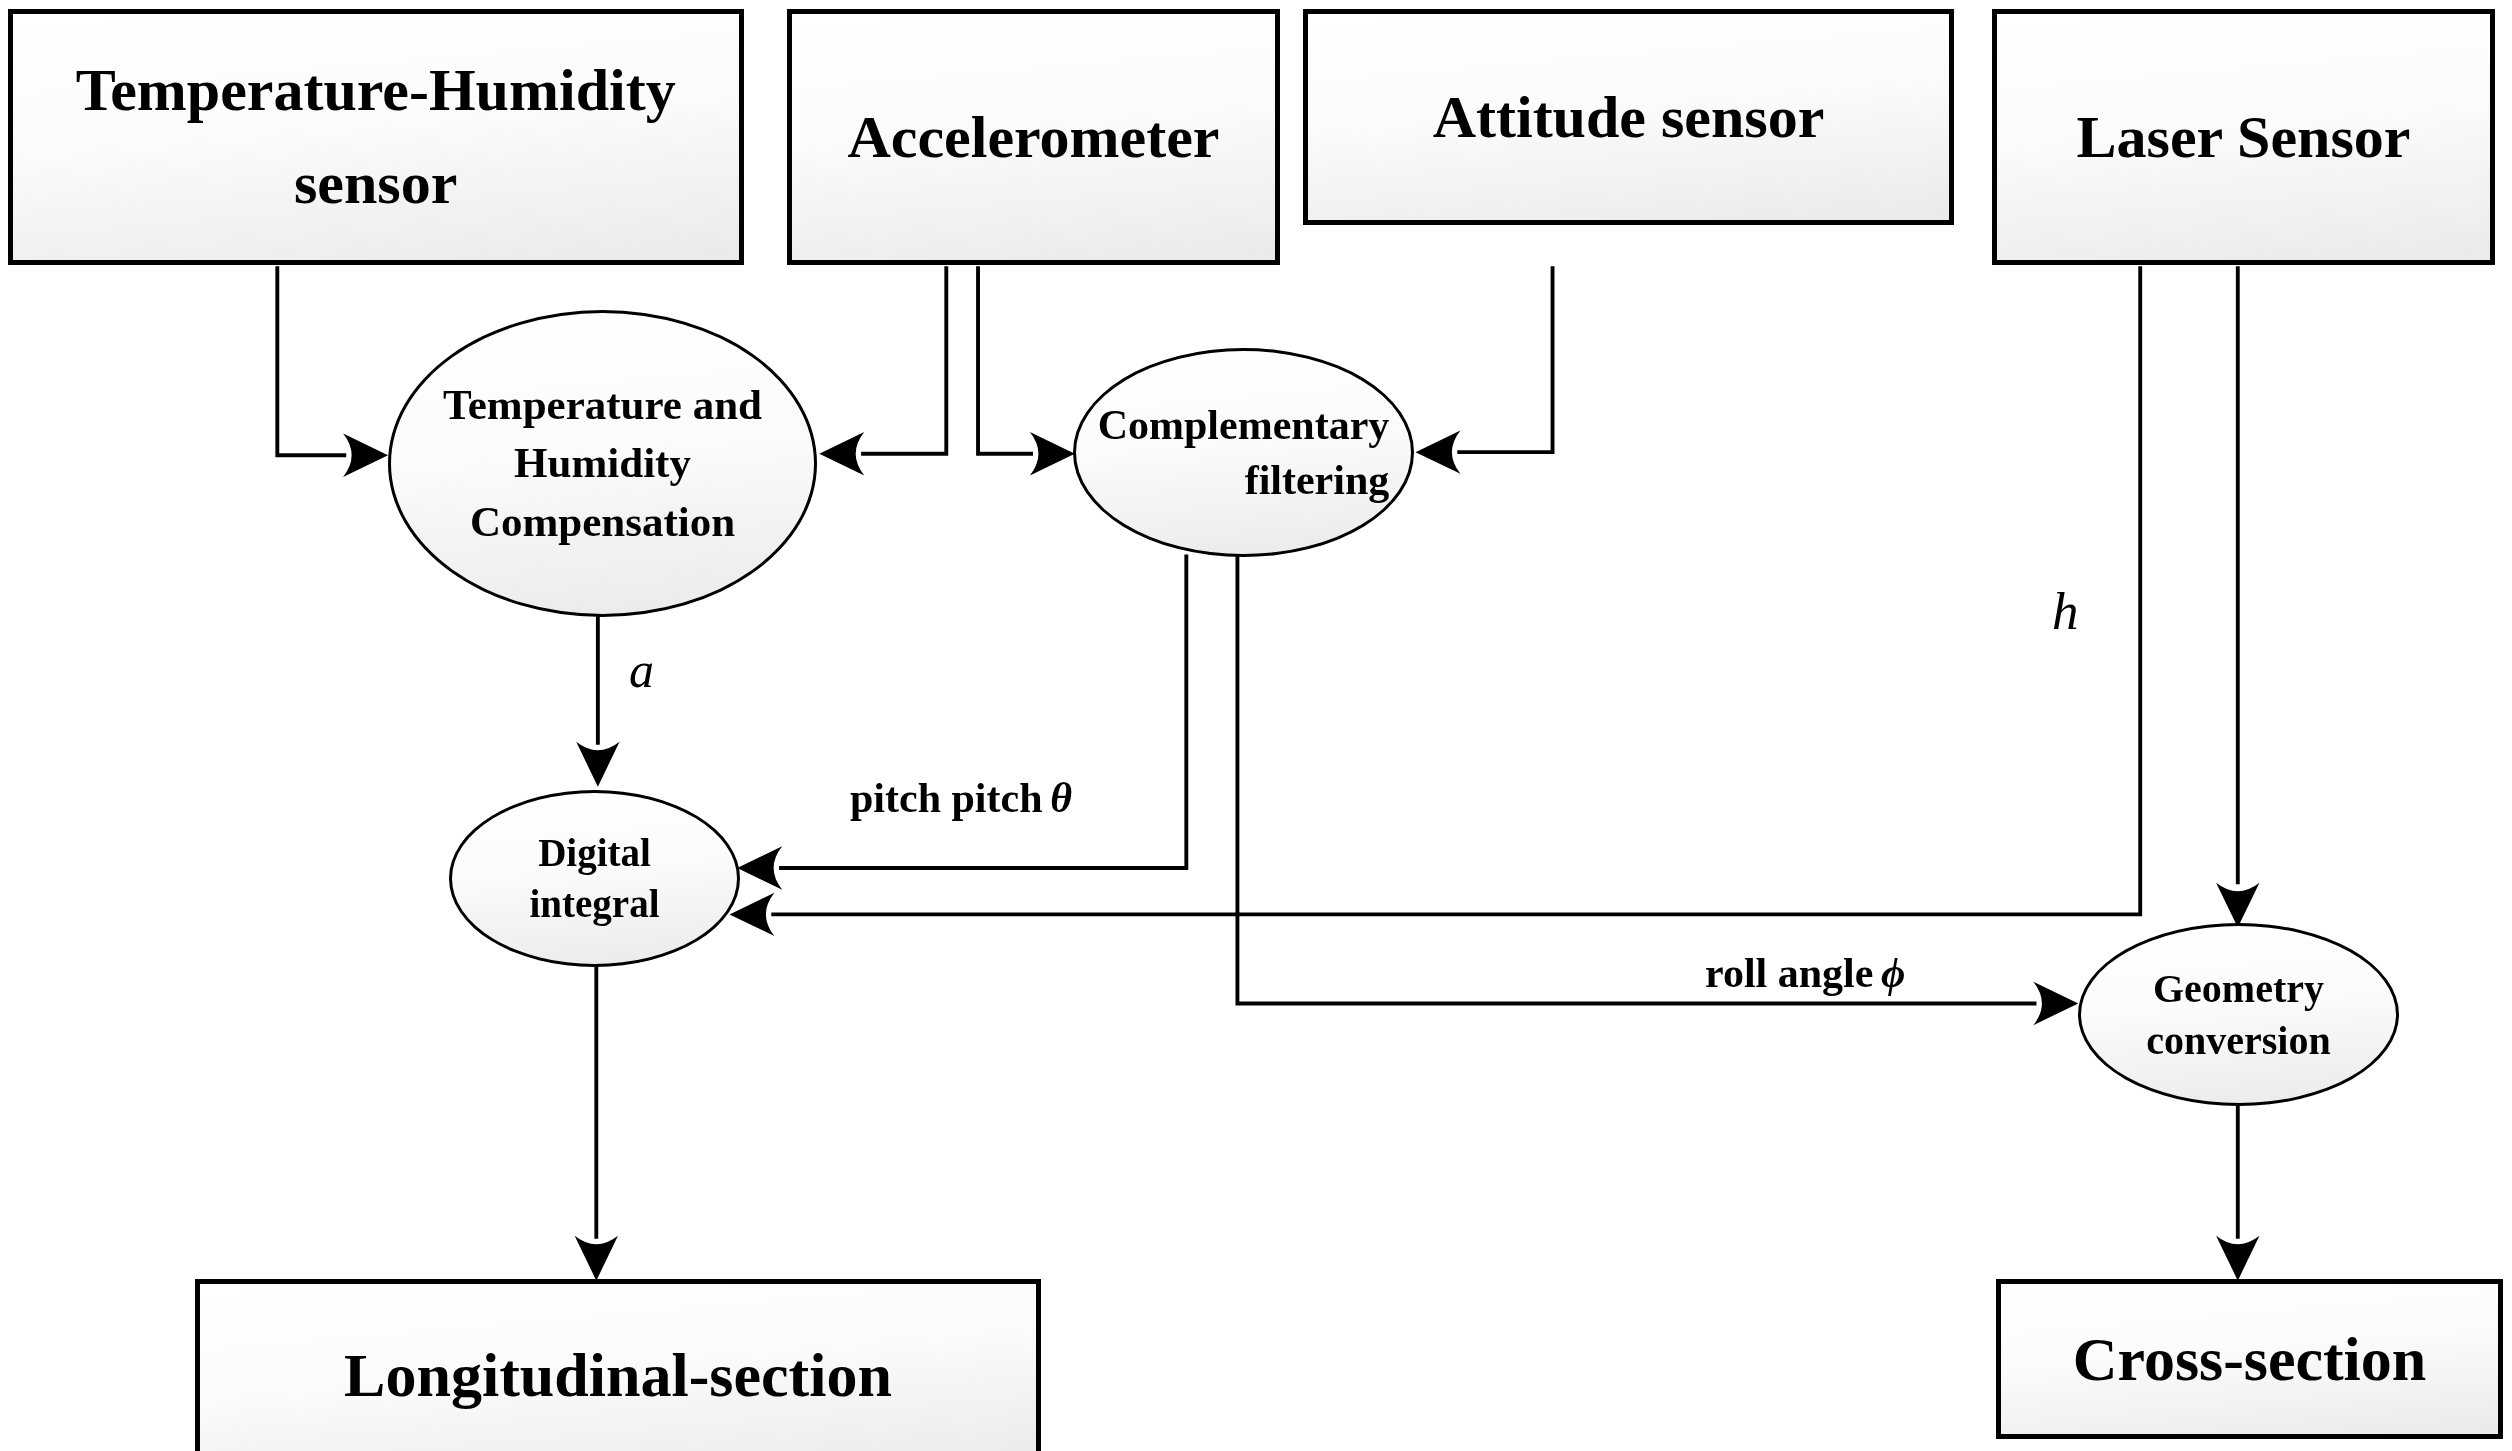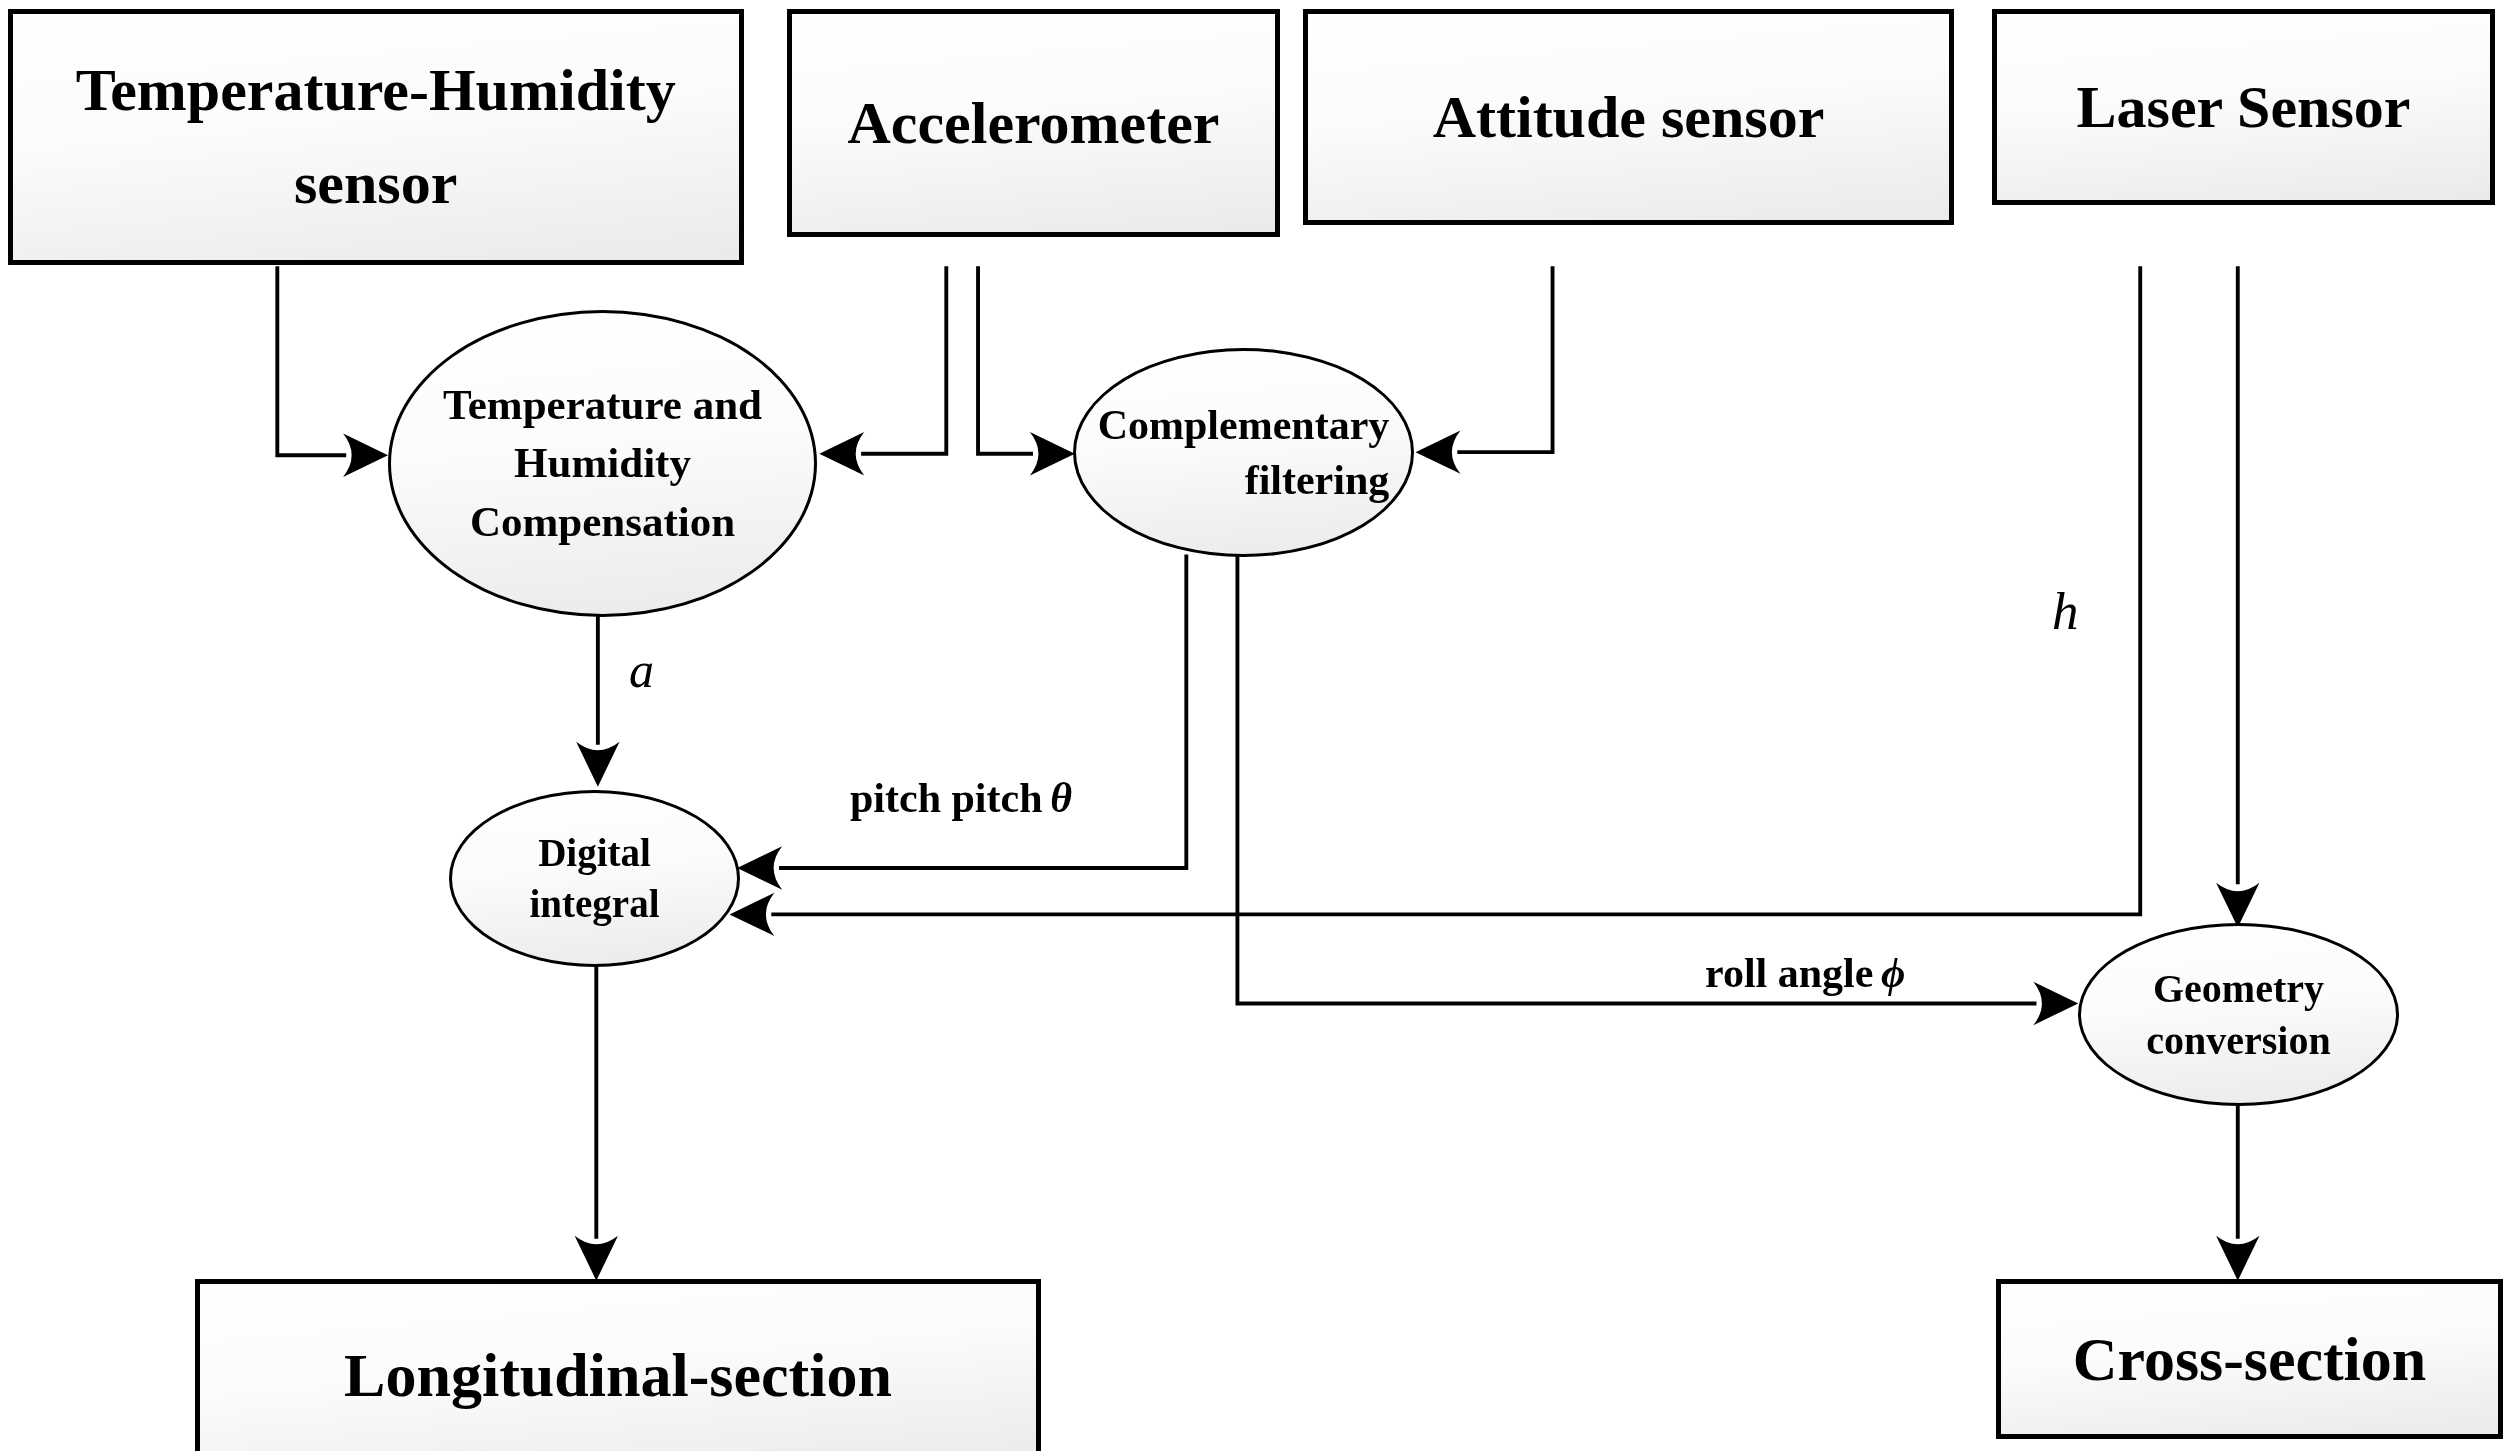--- a/index.html
+++ b/index.html
@@ -11,25 +11,25 @@
 
   .node{position:absolute;display:flex;align-items:center;justify-content:center;text-align:center;
         background:linear-gradient(175deg,#ffffff 0%,#fbfbfb 45%,#eaeaea 100%);box-sizing:border-box;}
   .box{border:5.4px solid #000;}
   .ellipse{border:3.9px solid #000;border-radius:50%;}
   .label{white-space:pre-line;font-weight:700;line-height:1.5;}
 
   
   #box-ths{left:7.7px;top:9.3px;width:736px;height:256px;align-items:center;}
   #box-ths .label{font-size:60px;line-height:1.55;}
-  #box-acc{left:787px;top:9.3px;width:493px;height:228px;}
+  #box-acc{left:787px;top:9.3px;width:493px;height:256px;}
   #box-acc .label{font-size:60px;}
   #box-att{left:1303px;top:9.3px;width:651px;height:216px;}
   #box-att .label{font-size:60px;}
-  #box-las{left:1992px;top:9.3px;width:503px;height:196px;text-align:right;}
+  #box-las{left:1992px;top:9.3px;width:503px;height:256px;text-align:right;}
   #box-las .label{font-size:60px;}
 
   
   #box-lon{left:195px;top:1279px;width:846px;height:192px;}
   #box-lon .label{font-size:62px;}
   #box-cro{left:1996px;top:1279px;width:507px;height:160px;}
   #box-cro .label{font-size:62px;}
 
   
   #el-thc{left:388px;top:310px;width:429px;height:307px;}

